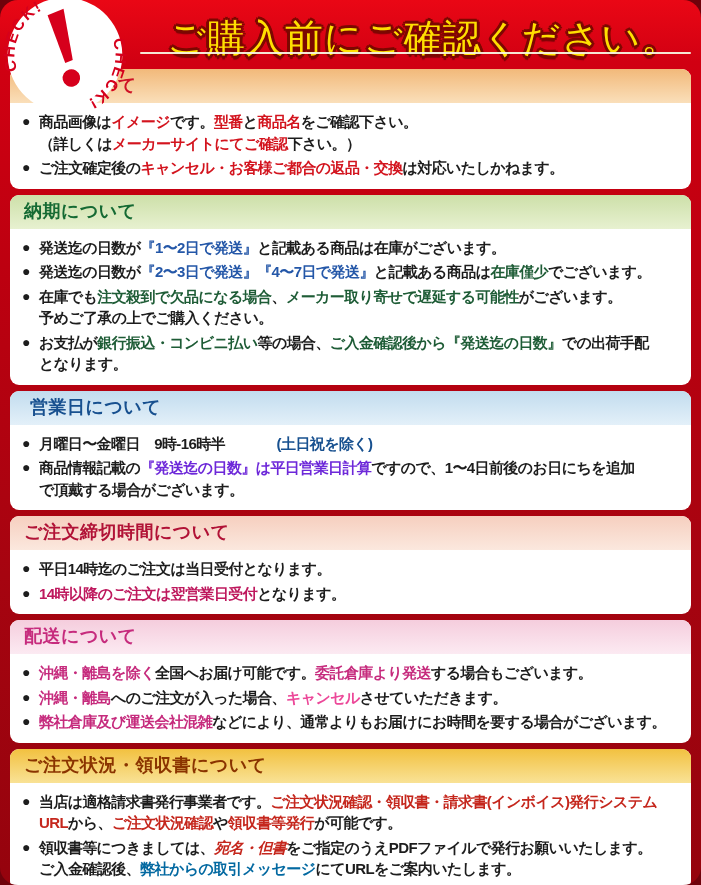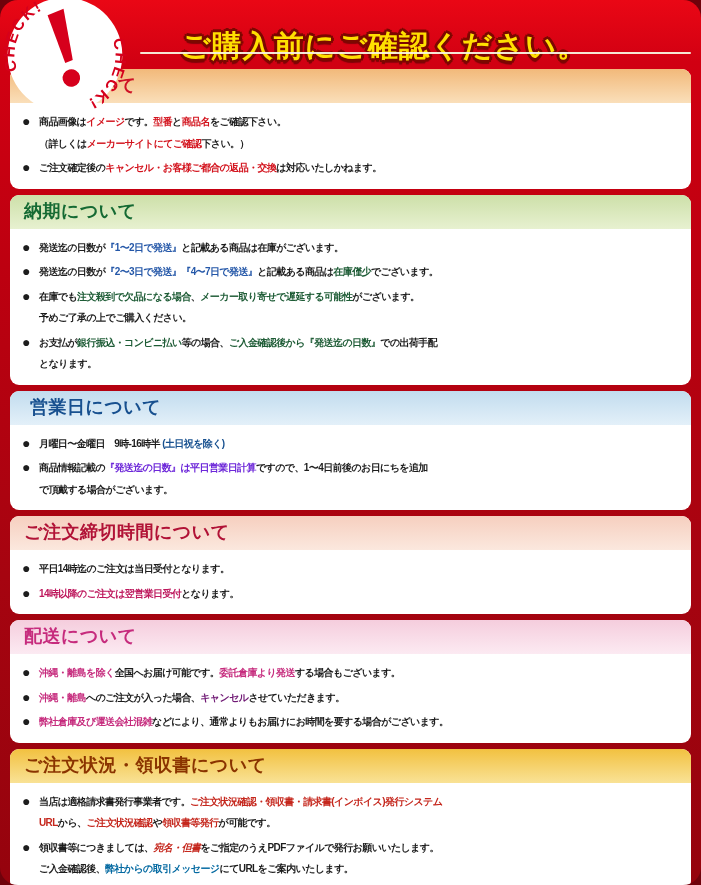--- a/index.html
+++ b/index.html
@@ -22,22 +22,22 @@
     position:relative;
     width:701px;height:885px;
     border-radius:18px;
     background:linear-gradient(180deg,#ea0715 0%,#d10012 7%,#bd0010 30%,#a60410 65%,#95030d 100%);
     padding:0 10px 12px;
     overflow:hidden;
   }
   
   .banner{position:relative;height:63px;}
   .title{
-    position:absolute;left:153px;top:9px;margin:17px;
-    font-size:30px;font-weight:bold;letter-spacing:1px;
+    position:absolute;left:153px;top:9px;margin:4px;
+    font-size:38px;font-weight:normal;letter-spacing:1px;
     color:var(--title-color);
     text-shadow:
       -2px -2px 0 var(--title-outline), 2px -2px 0 var(--title-outline),
       -2px  2px 0 var(--title-outline), 2px  2px 0 var(--title-outline),
       -3px  0   0 var(--title-outline), 3px  0   0 var(--title-outline),
        0   -3px 0 var(--title-outline), 0    3px 0 var(--title-outline),
        0    4px 1px rgba(60,0,0,.55);
     white-space:nowrap;
   }
   .banner-line{
@@ -64,21 +64,21 @@
   }
   .card-body{padding:8px 12px 10px;}
   .bullet{display:flex;align-items:flex-start;}
   .bullet + .bullet{margin-top:3px;}
   .dot{
     flex:none;width:17px;font-size:14px;line-height:21.5px;
     color:var(--ink);font-weight:bold;
   }
   .bullet-text{flex:1;min-width:0;}
   .bullet-line{
-    font-size:10px;line-height:21.5px;font-weight:bold;
+    font-size:15px;line-height:21.5px;font-weight:bold;
     letter-spacing:-0.6px;color:var(--ink);
   }
 </style>
 </head>
 <body>
 
 <div class="stage">
   <header class="banner">
     <div class="badge">
       <svg viewBox="0 0 100 100" aria-hidden="true">
@@ -154,21 +154,21 @@
   </div>
 </div>
   </section>
 
   <section class="card">
     <h2 class="card-header" style="color: rgb(23, 80, 143); background: linear-gradient(rgb(194, 220, 238), rgb(227, 240, 249)); padding-left: 20px;">営業日について</h2>
     <div class="card-body">
   <div class="bullet">
     <span class="dot">●</span>
     <div class="bullet-text">
-              <div class="bullet-line"><span>月曜日〜金曜日　9時-16時半 </span><span style="color: rgb(23, 80, 143);">(土日祝を除く)</span></div>
+              <div class="bullet-line"><span>月曜日〜金曜日　9時-16時半 </span><span style="color: rgb(23, 80, 143); margin-left: 48px;">(土日祝を除く)</span></div>
             </div>
   </div>
 
   <div class="bullet">
     <span class="dot">●</span>
     <div class="bullet-text">
               <div class="bullet-line"><span>商品情報記載の</span><span style="color: #6d28d9;">『発送迄の日数』は平日営業日計算</span><span>ですので、1〜4日前後のお日にちを追加</span></div>
               <div class="bullet-line"><span>で頂戴する場合がございます。</span></div>
             </div>
   </div>
@@ -200,21 +200,21 @@
   <div class="bullet">
     <span class="dot">●</span>
     <div class="bullet-text">
               <div class="bullet-line"><span style="color: rgb(198, 43, 125);">沖縄・離島を除く</span><span>全国へお届け可能です。</span><span style="color: rgb(198, 43, 125);">委託倉庫より発送</span><span>する場合もございます。</span></div>
             </div>
   </div>
 
   <div class="bullet">
     <span class="dot">●</span>
     <div class="bullet-text">
-              <div class="bullet-line"><span style="color: rgb(198, 43, 125);">沖縄・離島</span><span>へのご注文が入った場合、</span><span style="color: #701a75;">キャンセル</span><span>させていただきます。</span></div>
+              <div class="bullet-line"><span style="color: rgb(198, 43, 125);">沖縄・離島</span><span>へのご注文が入った場合、</span><span style="color: #ec4899;">キャンセル</span><span>させていただきます。</span></div>
             </div>
   </div>
 
   <div class="bullet">
     <span class="dot">●</span>
     <div class="bullet-text">
               <div class="bullet-line"><span style="color: rgb(198, 43, 125);">弊社倉庫及び運送会社混雑</span><span>などにより、通常よりもお届けにお時間を要する場合がございます。</span></div>
             </div>
   </div>
 </div>

